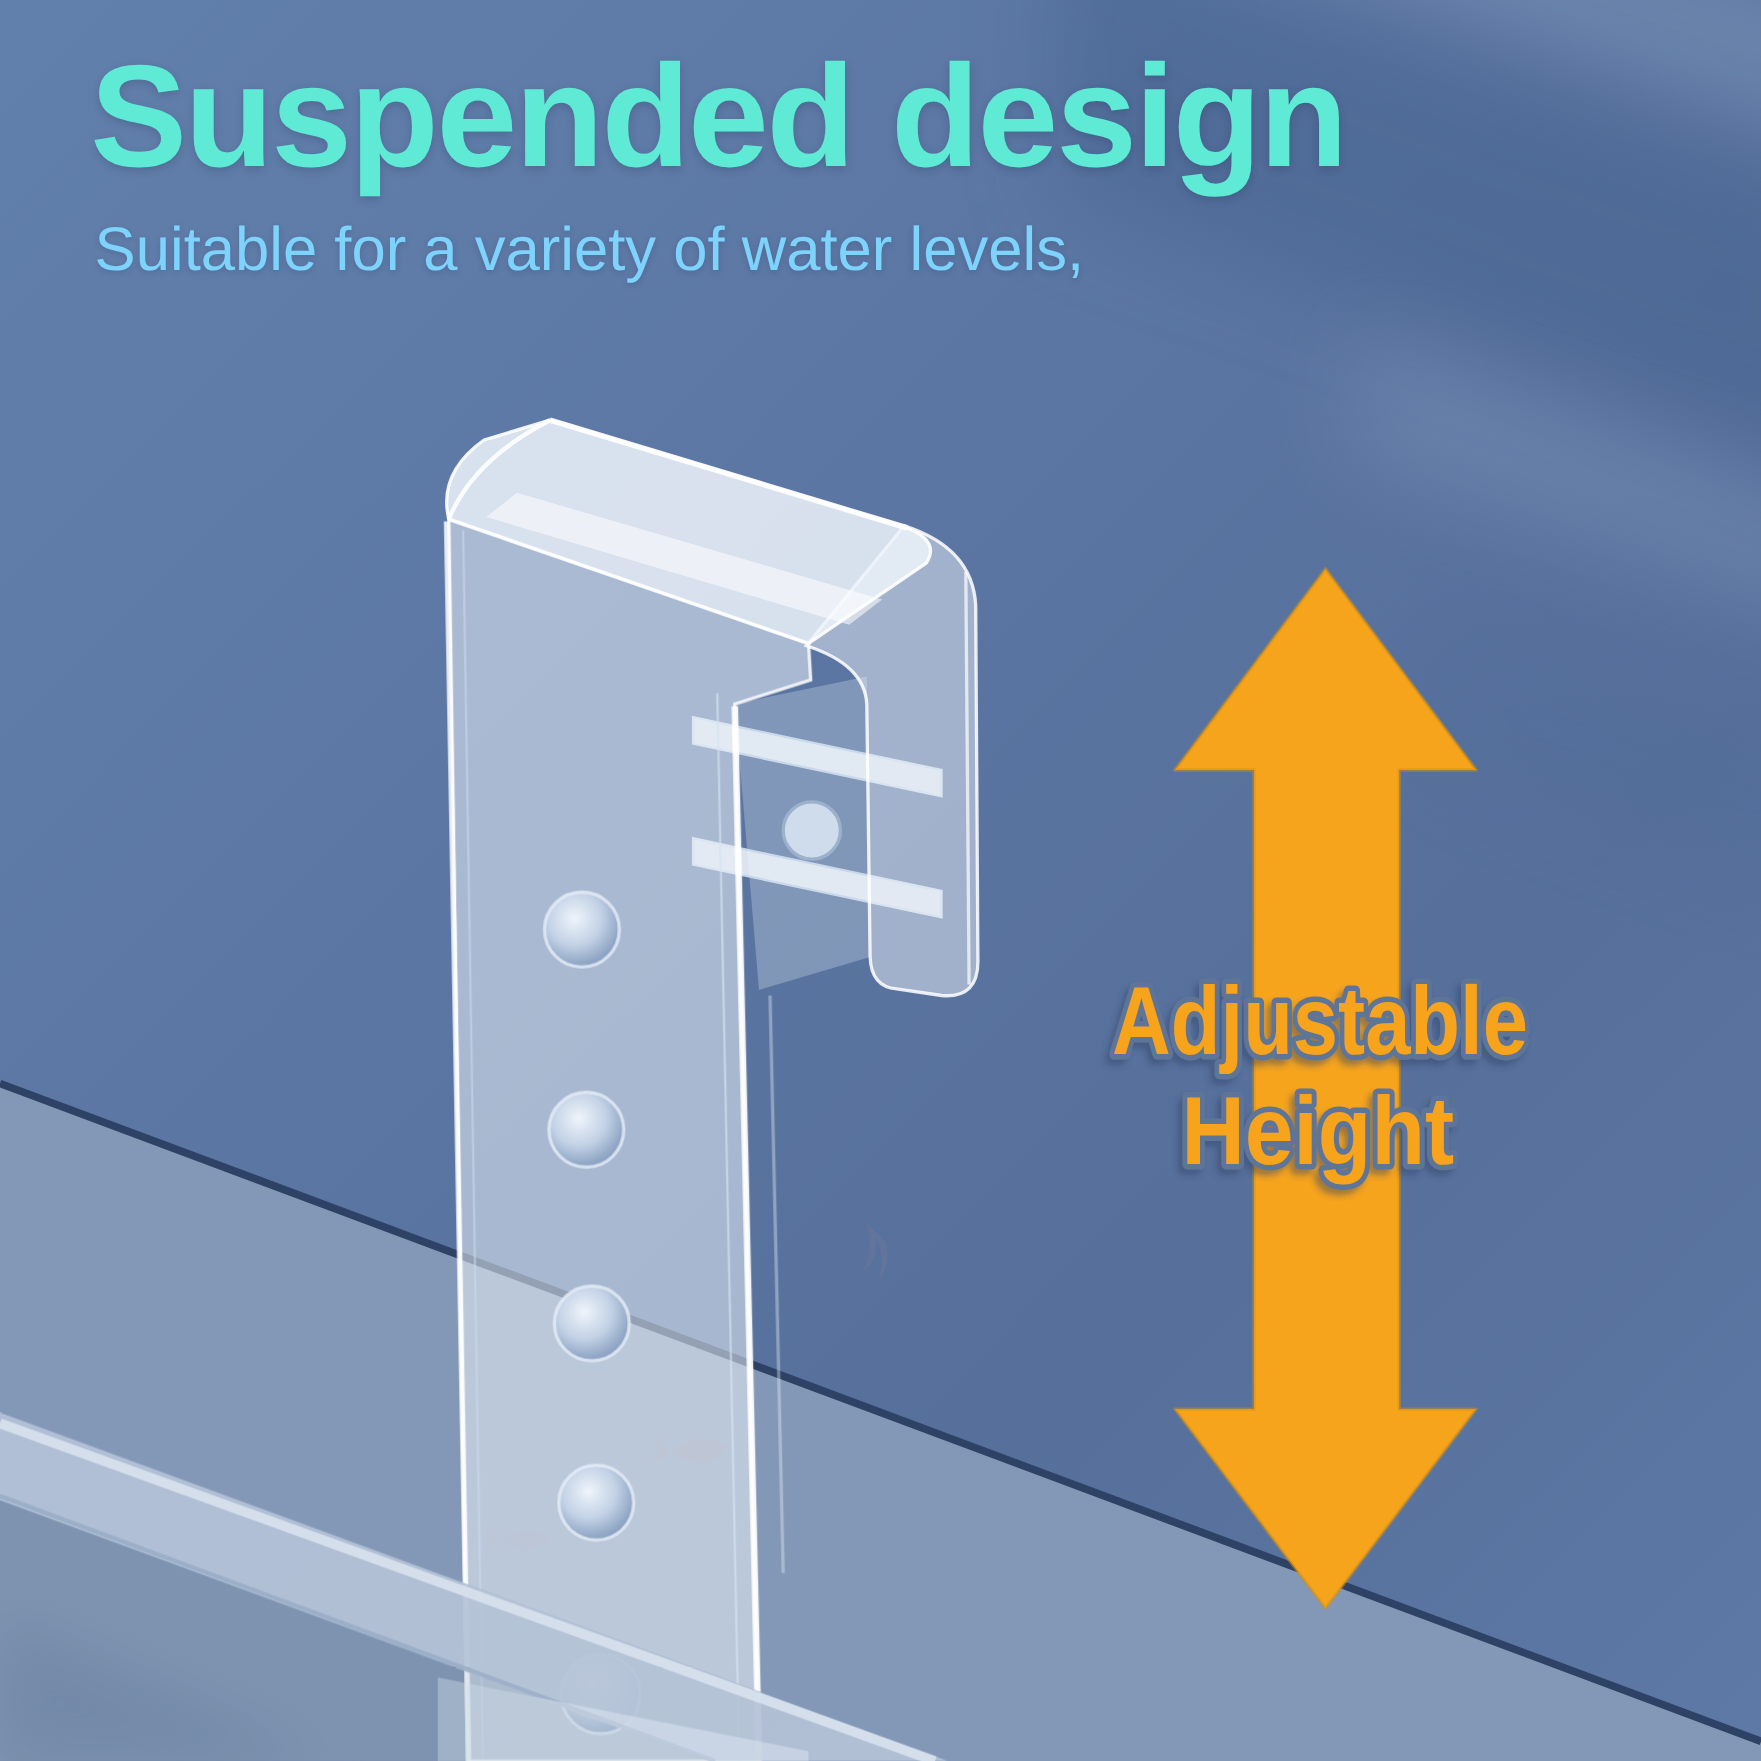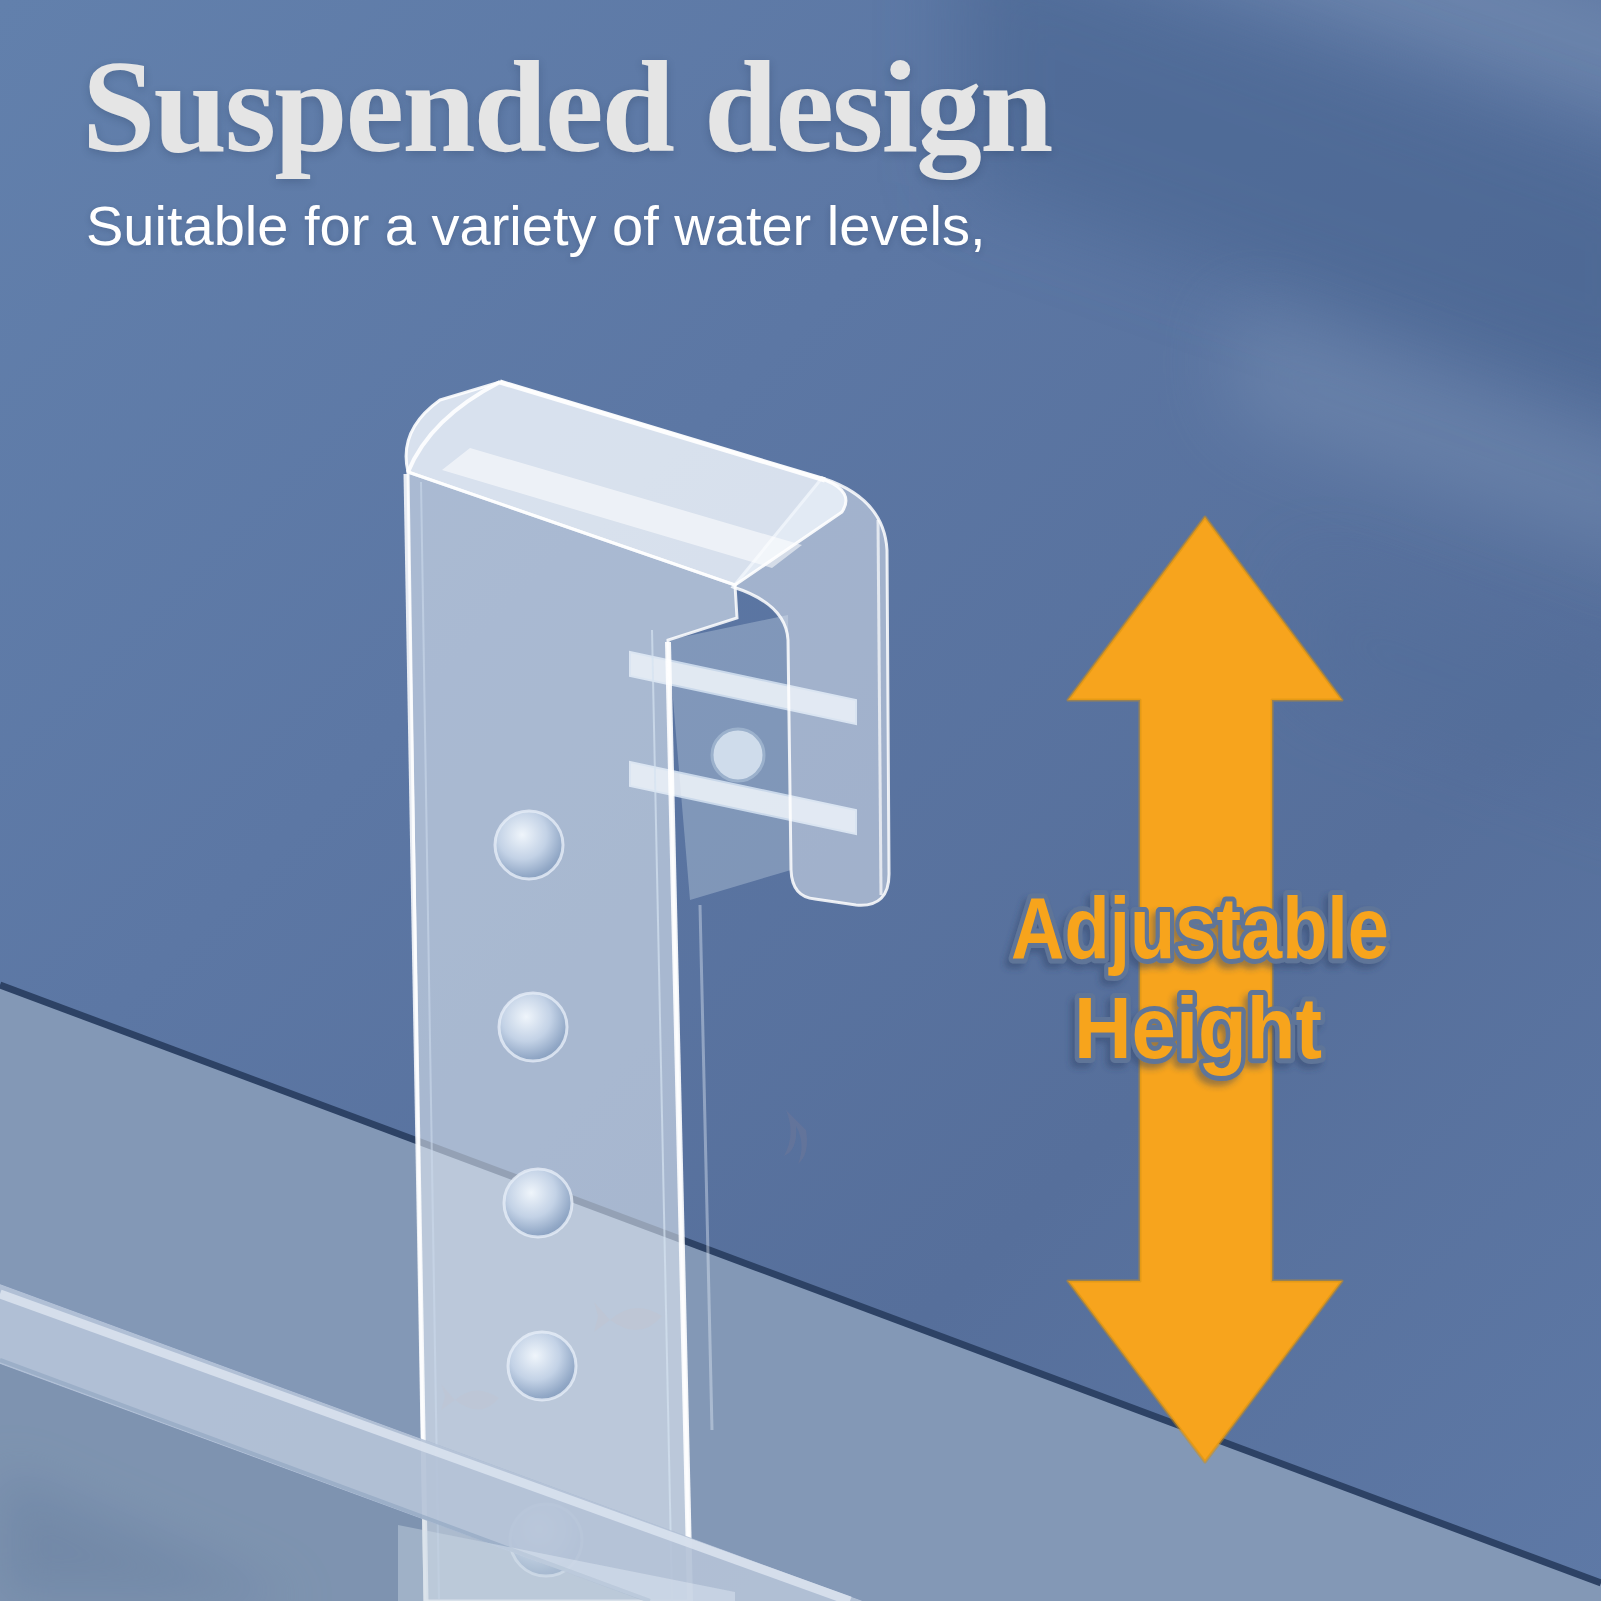--- a/index.html
+++ b/index.html
@@ -3,28 +3,28 @@
 <meta charset="utf-8">
 <style>
   html,body{margin:0;padding:0;background:#45618c;}
   .stage{
     position:relative;width:1601px;height:1601px;overflow:hidden;
     font-family:"Liberation Sans",sans-serif;
   }
   .scene-svg{position:absolute;inset:0;display:block;}
   .title{
     position:absolute;left:82px;top:30px;width:1400px;
-    font-family:Liberation Serif, serif;font-weight:700;
-    font-size:132px;letter-spacing:-2px;color:#e5e5e5;
+    font-family:Liberation Sans, sans-serif;font-weight:700;
+    font-size:132px;letter-spacing:-2px;color:#5eead4;
     text-shadow:0 3px 8px rgba(25,40,70,.22);
     white-space:nowrap;
   }
   .subtitle{
     position:absolute;left:86px;top:192px;width:1460px;
-    font-size:56px;line-height:68px;letter-spacing:0px;color:#ffffff;
+    font-size:56px;line-height:68px;letter-spacing:0px;color:#7dd3fc;
     text-shadow:0 2px 6px rgba(25,40,70,.20);
   }
   .subtitle div{white-space:nowrap;}
   .svg-label{
     font-family:"Liberation Sans",sans-serif;
     font-weight:700;
     font-size:88px;
   }
 </style>
 </head>

